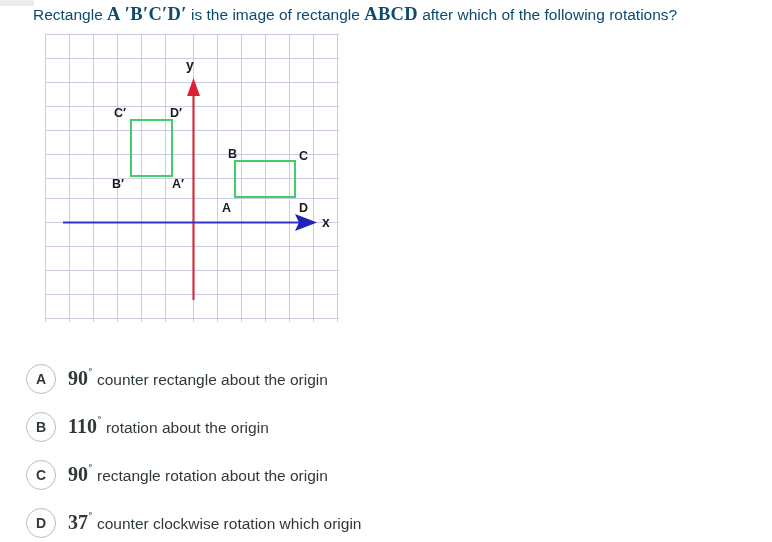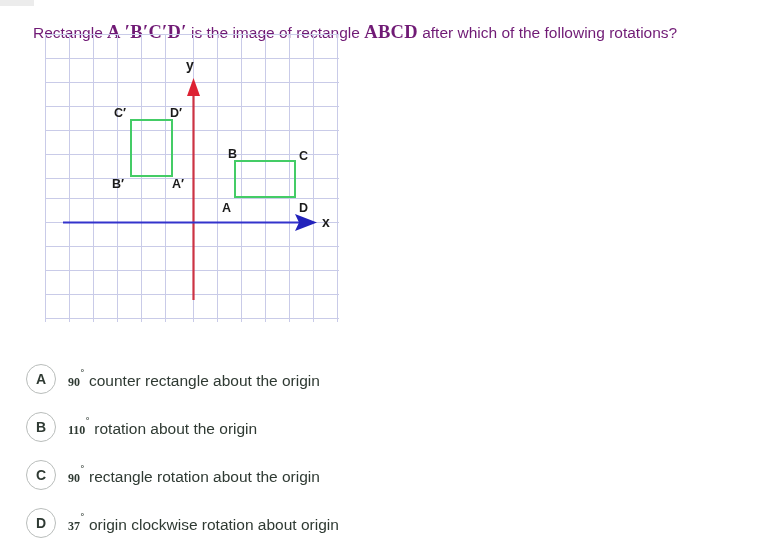--- a/index.html
+++ b/index.html
@@ -24,23 +24,22 @@
     height: 6px;
     background: #ececec;
   }
   .question {
     position: absolute;
     left: 33px;
     top: 3px;
     width: 720px;
     font-size: 15.5px;
     line-height: 22px;
-    color: #701a75;
+    color: #0c4a6e;
     white-space: nowrap;
-    margin-top: 18px;
   }
   .question .serif {
     font-family: "Liberation Serif", serif;
     font-size: 18.5px;
     font-weight: 600;
     letter-spacing: 0.3px;
   }
   
   .graph {
     position: absolute;
@@ -110,21 +109,21 @@
     background: #ffffff;
   }
   .option-text {
     margin-left: 12px;
     font-size: 15.5px;
     color: #2f3a33;
     white-space: nowrap;
   }
   .option-text .num {
     font-family: "Liberation Serif", serif;
-    font-size: 12px;
+    font-size: 20px;
     font-weight: 600;
   }
   .deg {
     font-family: "Liberation Serif", serif;
     font-size: 14px;
     vertical-align: super;
   }
 </style>
 </head>
 <body>
@@ -206,16 +205,16 @@
     <div class="option-text"><span class="num">110</span><span class="deg">˚</span><span> rotation about the origin</span></div>
   </div>
 
   <div class="option-row">
     <div class="option-bubble">C</div>
     <div class="option-text"><span class="num">90</span><span class="deg">˚</span><span> rectangle rotation about the origin</span></div>
   </div>
 
   <div class="option-row">
     <div class="option-bubble">D</div>
-    <div class="option-text"><span class="num">37</span><span class="deg">˚</span><span> origin clockwise rotation about origin</span></div>
+    <div class="option-text"><span class="num">37</span><span class="deg">˚</span><span> counter clockwise rotation which origin</span></div>
   </div>
 
 </div>
 
 </body></html>

